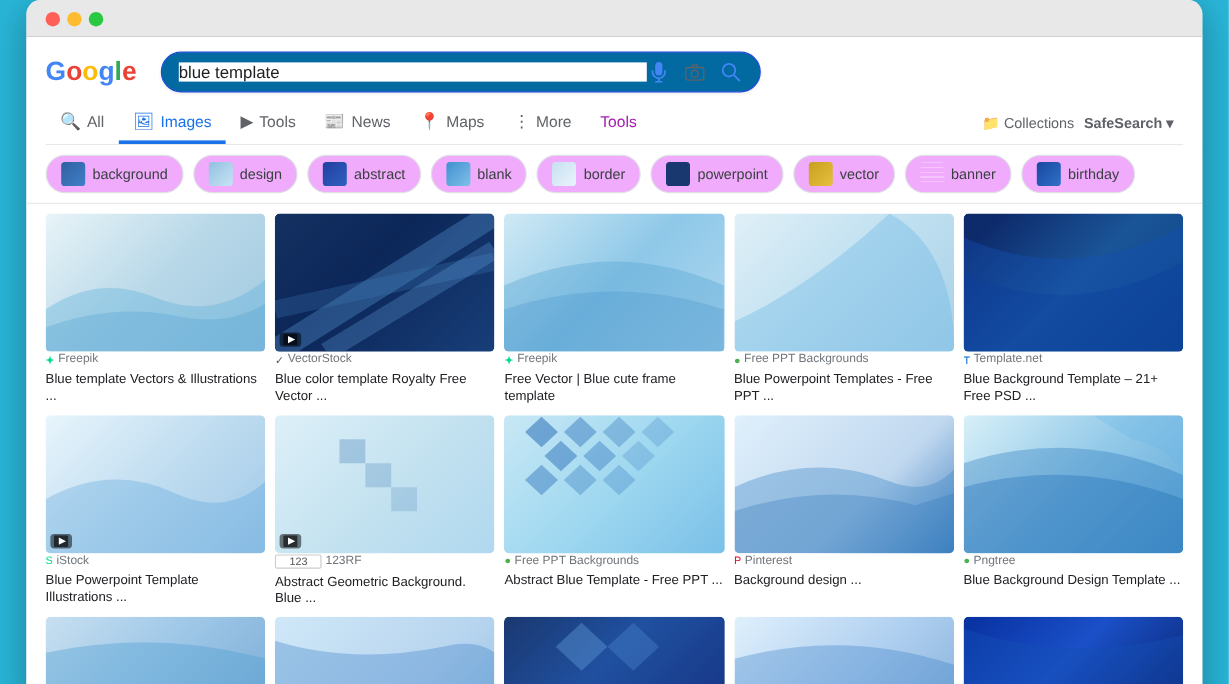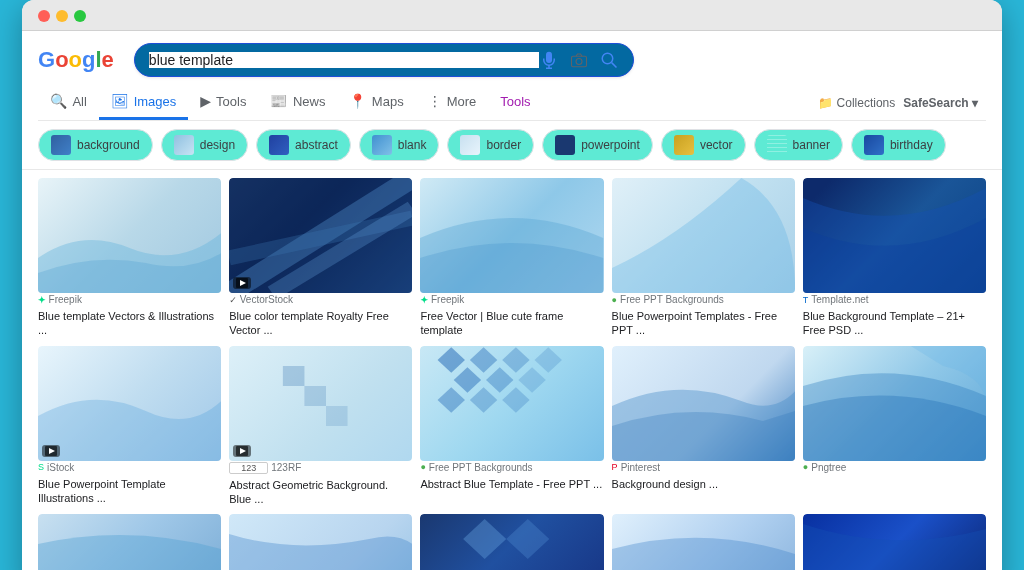--- a/index.html
+++ b/index.html
@@ -161,21 +161,21 @@
       display: flex;
       align-items: center;
       gap: 6px;
       padding: 5px 12px;
       border: 1px solid #dfe1e5;
       border-radius: 20px;
       font-size: 12px;
       color: #3c4043;
       cursor: pointer;
       white-space: nowrap;
-      background: #5eead4;
+      background: #f0abfc;
     }
     .chip-thumb {
       width: 20px; height: 20px;
       border-radius: 3px;
       overflow: hidden;
       flex-shrink: 0;
     }
     
     .image-grid {
       padding: 8px 16px;
@@ -545,20 +545,21 @@
             <svg width="100%" height="100%" viewBox="0 0 170 115" preserveAspectRatio="none">
               <path d="M0 40 Q85 10 170 50 L170 115 L0 115 Z" fill="rgba(40,120,190,0.35)"></path>
               <path d="M0 60 Q85 35 170 70 L170 115 L0 115 Z" fill="rgba(20,100,175,0.3)"></path>
               <path d="M130 20 Q170 30 170 60 L170 0 L100 0 Z" fill="rgba(100,180,230,0.25)"></path>
             </svg>
           </div>
           <div class="image-source">
             <span class="pngtree-icon">●</span>
             <span>Pngtree</span>
           </div>
+          <div class="image-caption">Blue Background Design Template ...</div>
         </div>
       </div>
 
       <div class="image-row" style="height: 60px; overflow: hidden;">
         <div class="image-item">
           <div class="image-thumb img-bg-b1" style="height:60px;">
             <svg width="100%" height="100%" viewBox="0 0 170 60" preserveAspectRatio="none">
               <path d="M0 30 Q85 10 170 35 L170 60 L0 60 Z" fill="rgba(80,160,210,0.4)"></path>
             </svg>
           </div>

